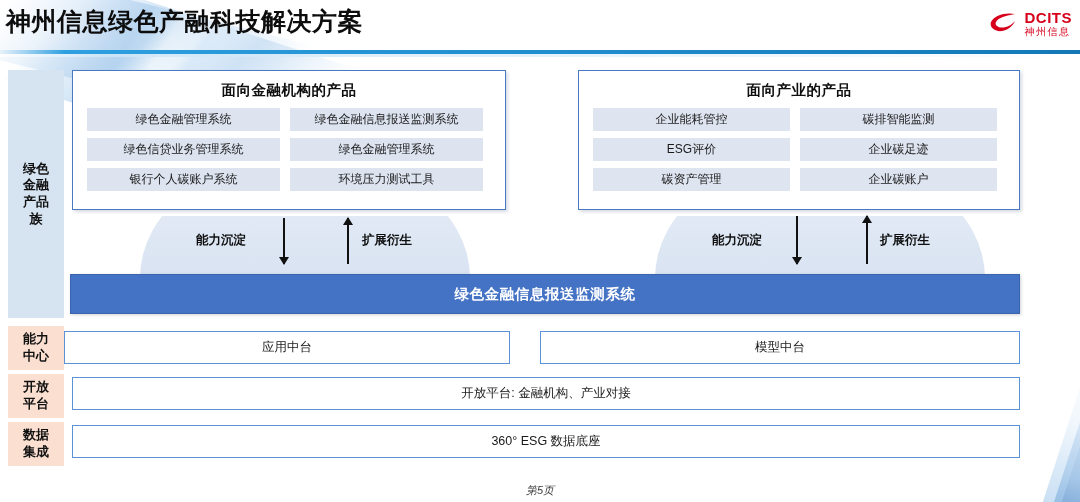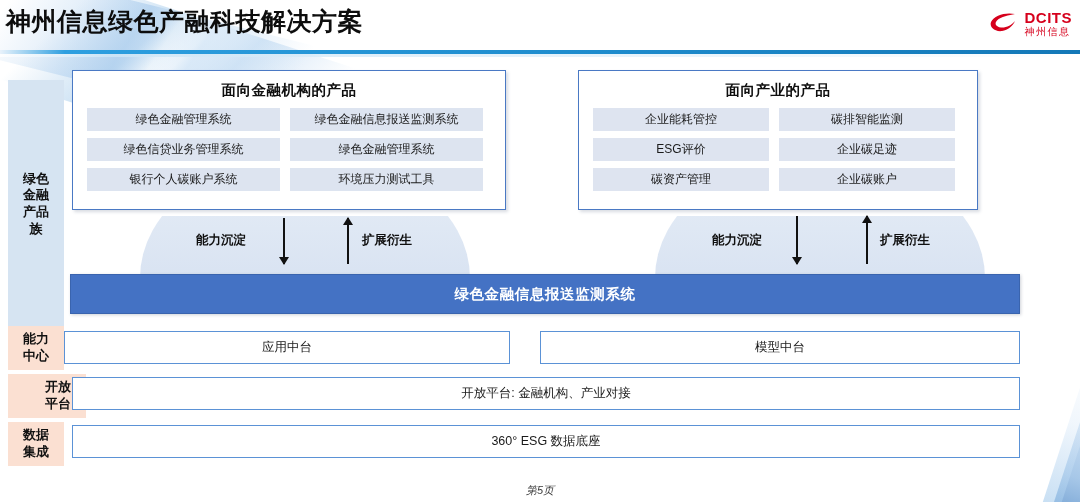--- a/index.html
+++ b/index.html
@@ -55,46 +55,46 @@
 
   
   .logo{position:absolute;right:8px;top:6px;height:34px;display:flex;align-items:center;gap:7px;}
   .logo-mark{width:30px;height:24px;position:relative;flex:0 0 auto;}
   .logo-text{display:flex;flex-direction:column;line-height:1;}
   .logo-dcits{font-size:15px;font-weight:bold;color:#d6001c;letter-spacing:.5px;}
   .logo-cn{font-size:10px;color:#d6001c;letter-spacing:1.5px;margin-top:2px;}
 
   
   .rail-blue{
-    position:absolute;left:8px;top:80px;width:56px;height:248px;
+    position:absolute;left:8px;top:70px;width:56px;height:248px;
     background:#d6e4f2;
     display:flex;align-items:center;justify-content:center;
   }
   .rail-blue span{
     font-size:13px;font-weight:bold;color:#111;line-height:1.28;text-align:center;
     writing-mode:horizontal-tb;width:30px;
   }
   .rail-orange{
     position:absolute;left:8px;width:56px;background:#fbe0d2;
     display:flex;align-items:center;justify-content:center;
   }
   .rail-orange span{font-size:13px;font-weight:bold;color:#111;line-height:1.28;text-align:center;width:32px;}
   #rail-capability{top:326px;height:44px;}
-  #rail-open{top:374px;height:44px;padding-left:22px;}
+  #rail-open{top:374px;height:44px;}
   #rail-data{top:422px;height:44px;}
 
   
   .panel{
     position:absolute;top:70px;height:140px;
     background:#ffffff;border:1.4px solid #4a79c4;
     box-shadow:2px 2px 3px rgba(120,130,150,.28);
     box-sizing:border-box;
   }
   #panel-fin{left:72px;width:434px;}
-  #panel-ind{left:578px;width:400px;}
+  #panel-ind{left:578px;width:442px;}
   .panel-title{
     text-align:center;font-size:14.5px;font-weight:bold;color:#0f0f0f;
     margin-top:10px;letter-spacing:.5px;
   }
   .panel-grid{
     display:grid;grid-template-columns:1fr 1fr;
     gap:7px 10px;padding:8px 22px 0 14px;box-sizing:border-box;
   }
   .prod{
     background:#dde4f0;height:23px;display:flex;align-items:center;justify-content:center;

